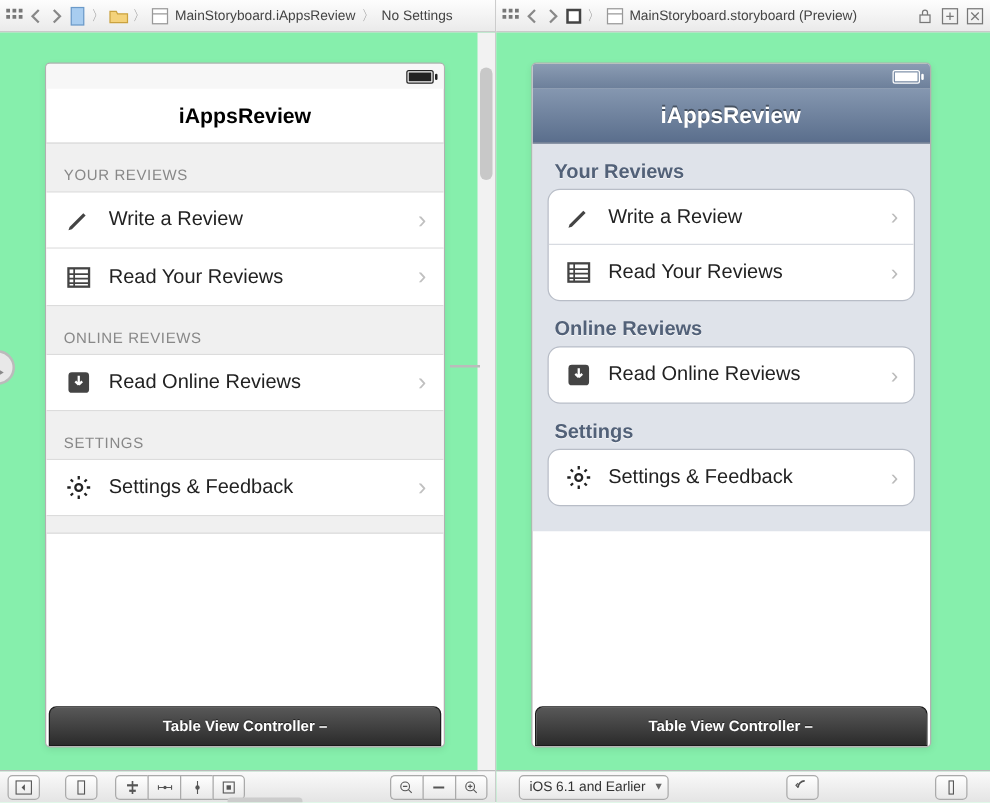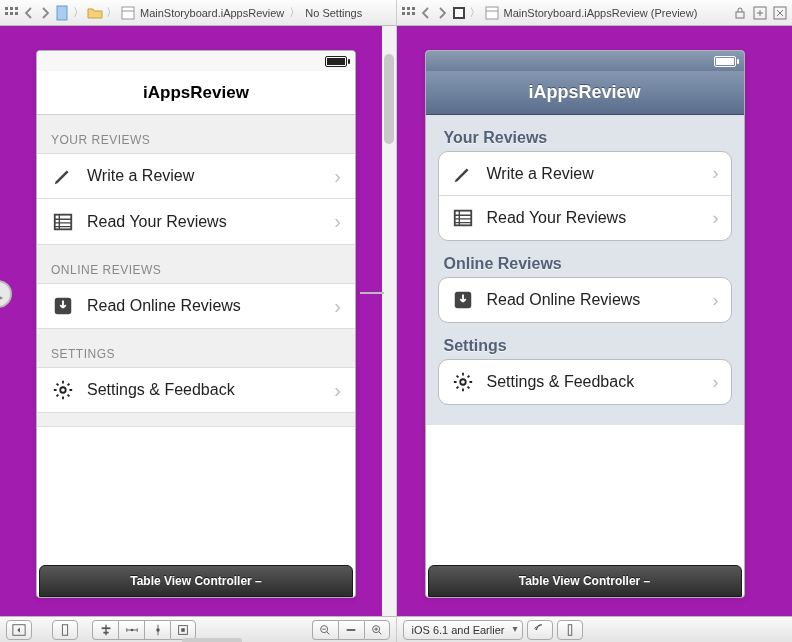--- a/index.html
+++ b/index.html
@@ -34,21 +34,21 @@
   color: #666;
 }
 .tb-arrow { width: 14px; height: 14px; color: #888; cursor: pointer; }
 .tb-sep { color: #999; margin: 0 1px; }
 .breadcrumb-item { color: #444; cursor: pointer; padding: 0 2px; }
 .tb-right { margin-left: auto; display: flex; gap: 4px; align-items: center; }
 
 
 .canvas-area {
   flex: 1; position: relative;
-  background: #a21caf;
+  background: #86efac;
   overflow: hidden;
 }
 .scroll-track {
   position: absolute; top: 0; right: 0; width: 14px; height: 100%;
   background: #f2f2f2;
 }
 .scroll-thumb {
   position: absolute; top: 28px; width: 10px; left: 2px; height: 90px;
   background: #c8c8c8; border-radius: 5px;
 }
@@ -217,22 +217,22 @@
   width: 60px; height: 6px;
   background: #ccc; border-radius: 3px;
 }
 
 
 .prevbar {
   position: absolute; bottom: 0; left: 0; right: 0;
   height: 26px;
   background: linear-gradient(#fafafa,#e4e4e4);
   border-top: 1px solid #bbb;
-  display: flex; align-items: center; justify-content: flex-start;
-  padding: 0 6px; gap: 4px;
+  display: flex; align-items: center; justify-content: space-between;
+  padding: 0 18px; gap: 4px;
 }
 .sel {
   height: 20px;
   border: 1px solid #aaa;
   border-radius: 4px;
   background: linear-gradient(#fff,#e8e8e8);
   padding: 0 18px 0 8px;
   font-size: 11px;
   display: flex; align-items: center;
   position: relative;
@@ -463,21 +463,21 @@
             <rect x="4" y="4" width="8" height="8" fill="#fff"></rect>
           </svg>
       </span>
       <span class="tb-sep">〉</span>
       <span class="tb-icon">
         <svg viewBox="0 0 16 16">
             <rect x="2" y="2" width="12" height="12" fill="#fff" stroke="#999"></rect>
             <line x1="2" y1="6" x2="14" y2="6" stroke="#999"></line>
           </svg>
       </span>
-      <span class="breadcrumb-item">MainStoryboard.iAppsReview (Preview)</span>
+      <span class="breadcrumb-item">MainStoryboard.storyboard (Preview)</span>
       <span class="tb-right">
         <span class="tb-icon">
             <svg viewBox="0 0 16 16">
               <rect x="4" y="7" width="8" height="6" fill="none" stroke="#777"></rect>
               <path d="M6 7V5a2 2 0 014 0v2" fill="none" stroke="#777"></path>
             </svg>
           </span>
         <span class="tb-icon">
             <svg viewBox="0 0 16 16">
               <rect x="2" y="2" width="12" height="12" fill="none" stroke="#777"></rect>

